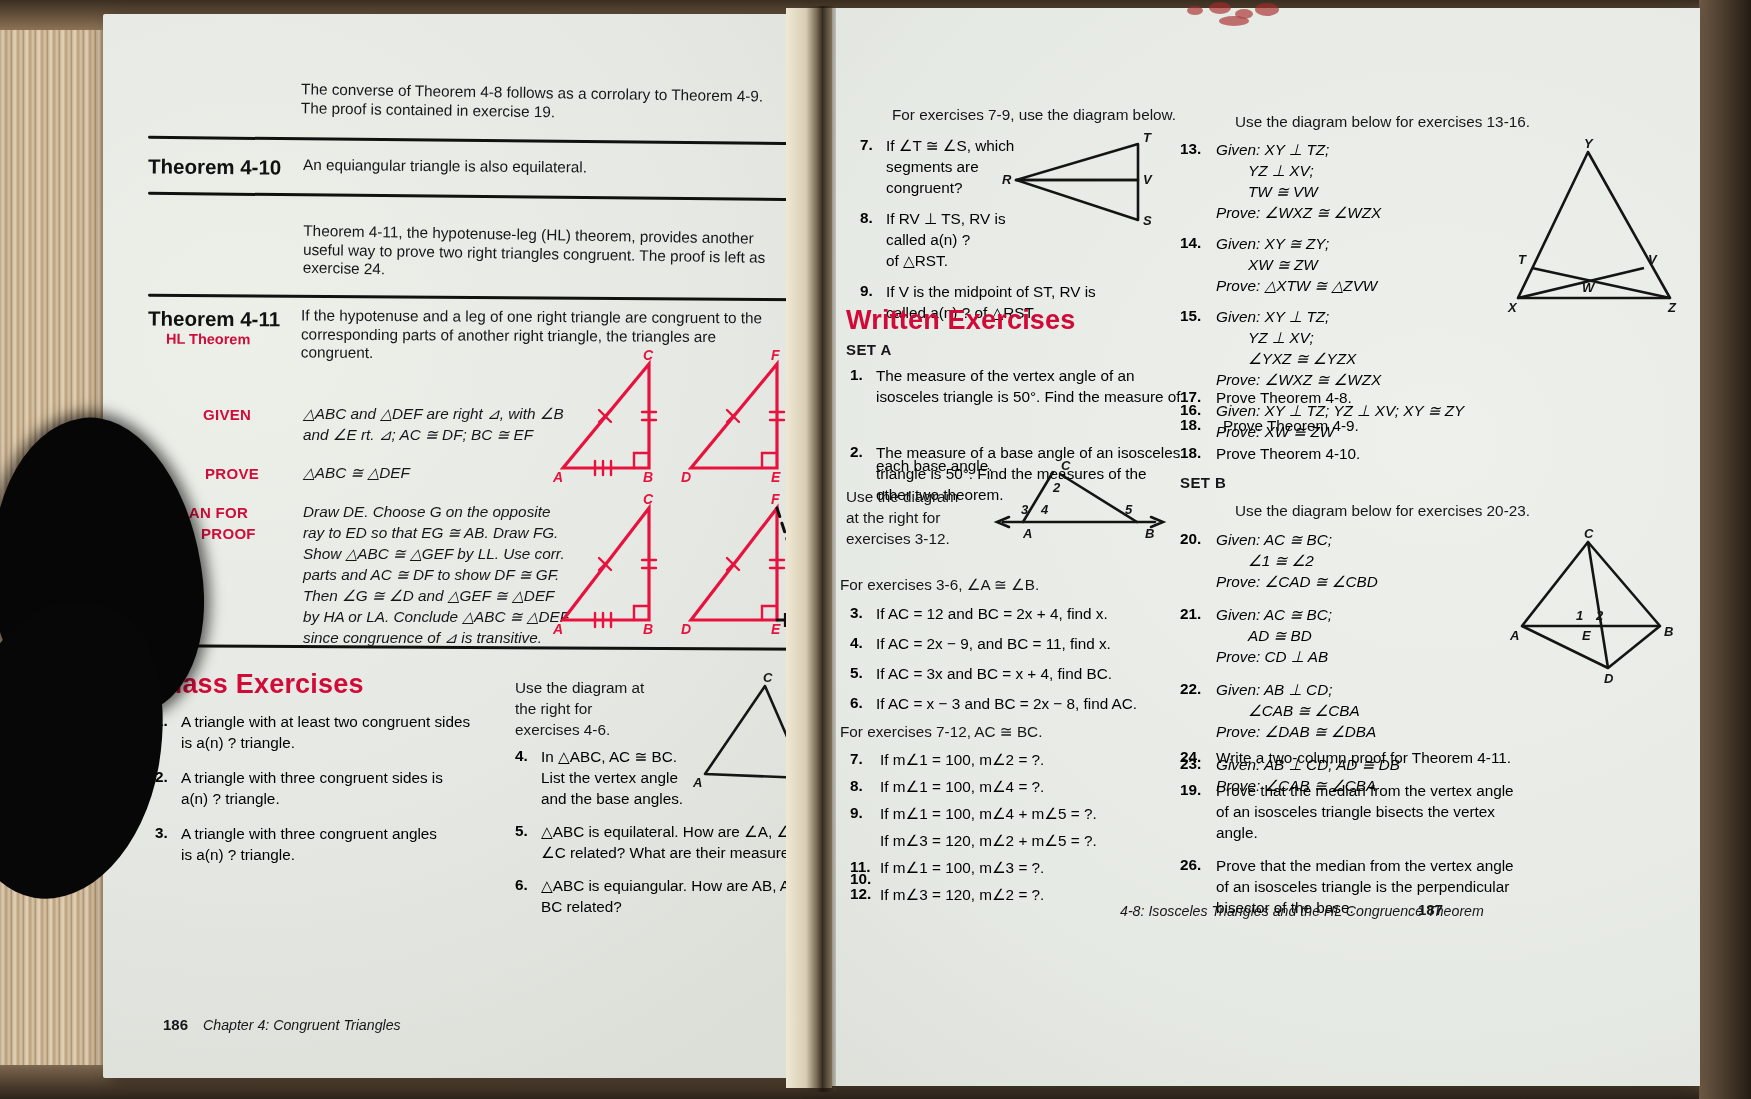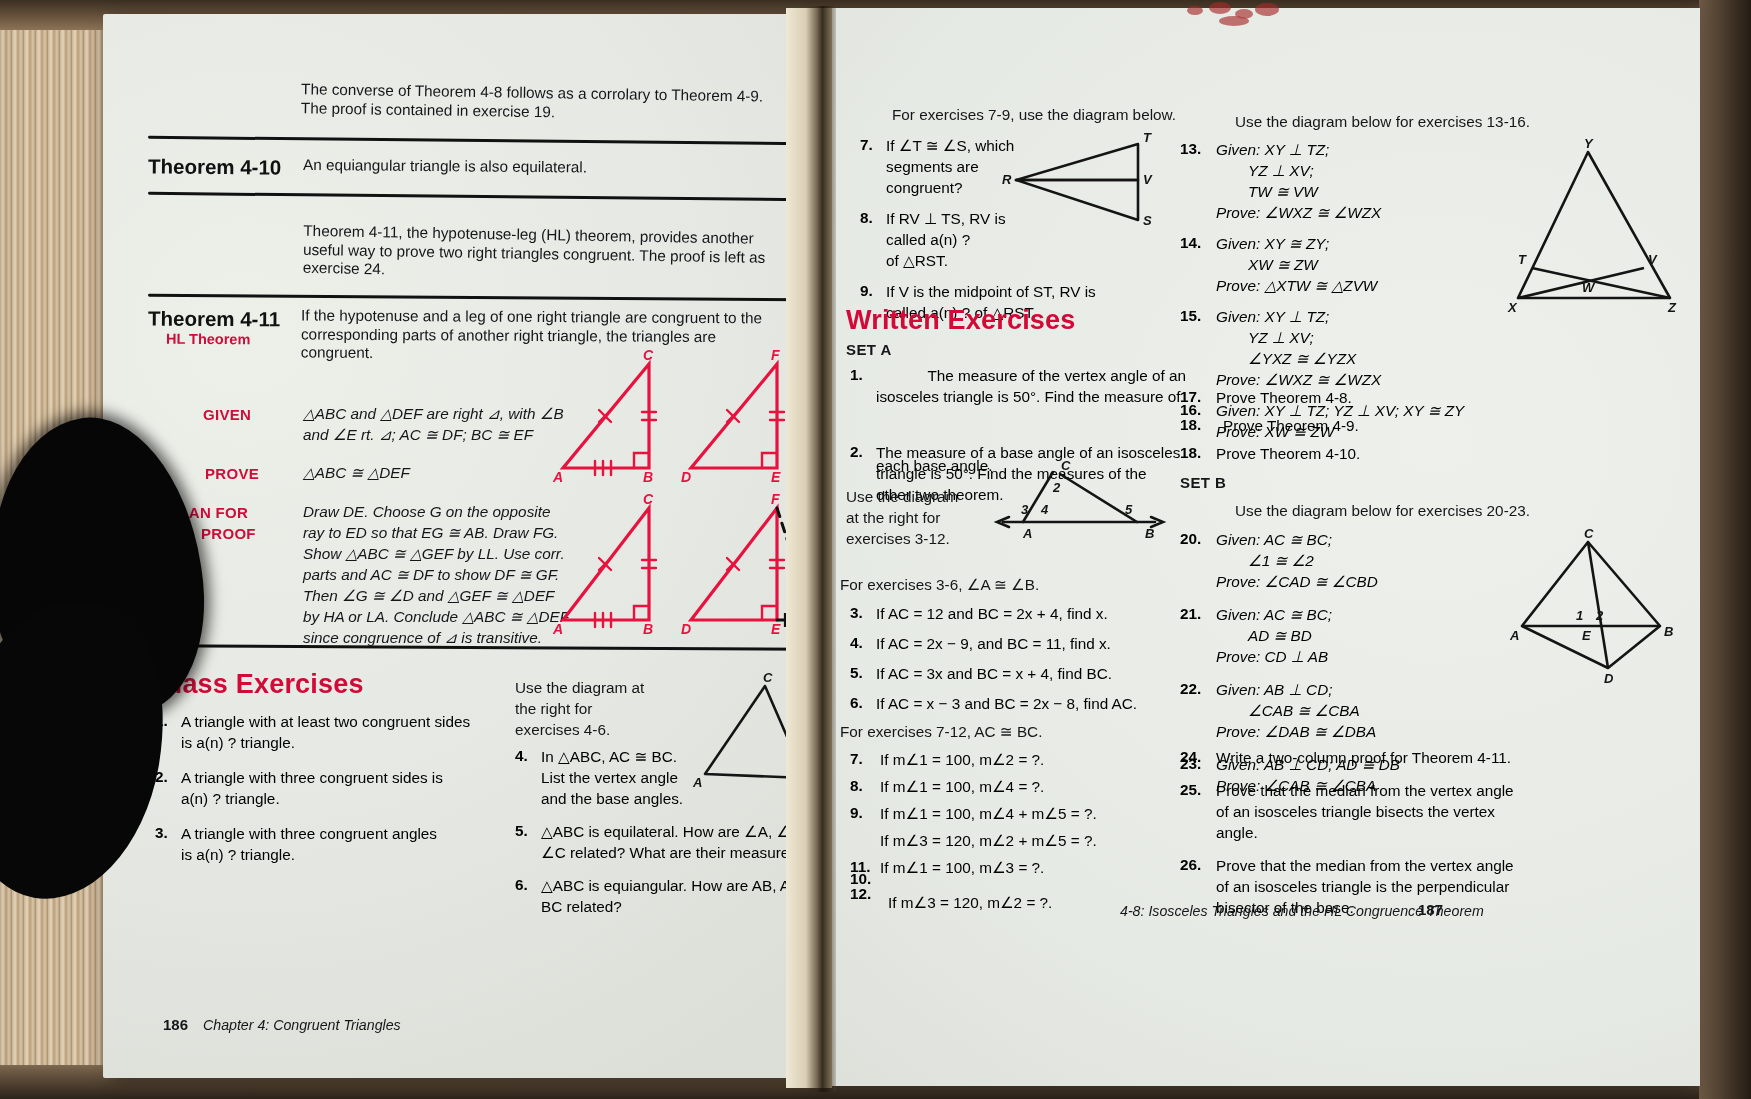--- a/index.html
+++ b/index.html
@@ -255,21 +255,21 @@
           <text x="133" y="14">T</text>
         <text x="133" y="56">V</text>
           <text x="133" y="97">S</text>
       </g>
     </svg>
 
     <div class="txt secthead" style="left:26px;top:296px;">Written Exercises</div>
     <div class="txt setlabel" style="left:26px;top:333px;">SET A</div>
     <div id="r-setA">
         <div class="exnum" style="left:30px;top:358px;">1.</div>
-        <div class="extxt" style="left:56px;top:358px;width:310px;white-space:nowrap;text-align:right;">The measure of the vertex angle of an</div>
+        <div class="extxt" style="left:56px;top:358px;width:310px;white-space:nowrap;">The measure of the vertex angle of an</div>
         <div class="extxt" style="left:56px;top:379px;width:310px;white-space:nowrap;">isosceles triangle is 50°. Find the measure of</div>
         <div class="extxt" style="left:56px;top:400px;width:310px;white-space:nowrap;margin-top:48px;">each base angle.</div>
         <div class="exnum" style="left:30px;top:435px;">2.</div>
         <div class="extxt" style="left:56px;top:435px;width:310px;white-space:nowrap;">The measure of a base angle of an isosceles</div>
         <div class="extxt" style="left:56px;top:456px;width:310px;white-space:nowrap;">triangle is 50°. Find the measures of the</div>
         <div class="extxt" style="left:56px;top:477px;width:310px;white-space:nowrap;">other two theorem.</div>
       </div>
 
     <div id="r-note312">
         <div class="txt body bold" style="left:26px;top:480px;white-space:nowrap;">Use the diagram</div>
@@ -314,21 +314,21 @@
         <div class="extxt" style="left:60px;top:742px;white-space:nowrap;">If m∠1 = 100, m∠2 = ?.</div>
         <div class="exnum" style="left:30px;top:769px;">8.</div>
         <div class="extxt" style="left:60px;top:769px;white-space:nowrap;">If m∠1 = 100, m∠4 = ?.</div>
         <div class="exnum" style="left:30px;top:796px;">9.</div>
         <div class="extxt" style="left:60px;top:796px;white-space:nowrap;">If m∠1 = 100, m∠4 + m∠5 = ?.</div>
         <div class="exnum" style="left:30px;top:862px;">10.</div>
         <div class="extxt" style="left:60px;top:823px;white-space:nowrap;">If m∠3 = 120, m∠2 + m∠5 = ?.</div>
         <div class="exnum" style="left:30px;top:850px;">11.</div>
         <div class="extxt" style="left:60px;top:850px;white-space:nowrap;">If m∠1 = 100, m∠3 = ?.</div>
         <div class="exnum" style="left:30px;top:877px;">12.</div>
-        <div class="extxt" style="left:68px;top:877px;white-space:nowrap;margin-top:8px;">If m∠3 = 120, m∠2 = ?.</div>
+        <div class="extxt" style="left:60px;top:877px;white-space:nowrap;">If m∠3 = 120, m∠2 = ?.</div>
       </div>
 
     <div class="txt body bold" style="left:360px;top:105px;width:350px;">Use the diagram below for exercises 13-16.</div>
     <div id="r-col2items">
         <div class="exnum" style="left:360px;top:132px;">13.</div>
         <div class="extxt ital" style="left:396px;top:132px;white-space:nowrap;">Given: XY ⊥ TZ;</div>
         <div class="extxt ital" style="left:428px;top:153px;white-space:nowrap;">YZ ⊥ XV;</div>
         <div class="extxt ital" style="left:428px;top:174px;white-space:nowrap;">TW ≅ VW</div>
         <div class="extxt ital" style="left:396px;top:195px;white-space:nowrap;">Prove: ∠WXZ ≅ ∠WZX</div>
         <div class="exnum" style="left:360px;top:226px;">14.</div>
@@ -402,21 +402,21 @@
         <text x="0" y="112">A</text>
         <text x="72" y="112">E</text>
         <text x="154" y="108">B</text>
         <text x="94" y="155">D</text>
       </g>
     </svg>
 
     <div id="r-setBplain">
         <div class="exnum" style="left:360px;top:740px;">24.</div>
         <div class="extxt" style="left:396px;top:740px;width:330px;white-space:nowrap;">Write a two-column proof for Theorem 4-11.</div>
-        <div class="exnum" style="left:360px;top:773px;">25.</div>
+        <div class="exnum" style="left:360px;top:773px;">19.</div>
         <div class="extxt" style="left:396px;top:773px;width:330px;white-space:nowrap;">Prove that the median from the vertex angle</div>
         <div class="extxt" style="left:396px;top:794px;width:330px;white-space:nowrap;">of an isosceles triangle bisects the vertex</div>
         <div class="extxt" style="left:396px;top:815px;width:330px;white-space:nowrap;">angle.</div>
         <div class="exnum" style="left:360px;top:848px;">26.</div>
         <div class="extxt" style="left:396px;top:848px;width:330px;white-space:nowrap;">Prove that the median from the vertex angle</div>
         <div class="extxt" style="left:396px;top:869px;width:330px;white-space:nowrap;">of an isosceles triangle is the perpendicular</div>
         <div class="extxt" style="left:396px;top:890px;width:330px;white-space:nowrap;">bisector of the base.</div>
       </div>
 
     <div class="txt folioital" style="left:300px;top:895px;">4-8: Isosceles Triangles and the HL Congruence Theorem</div>

